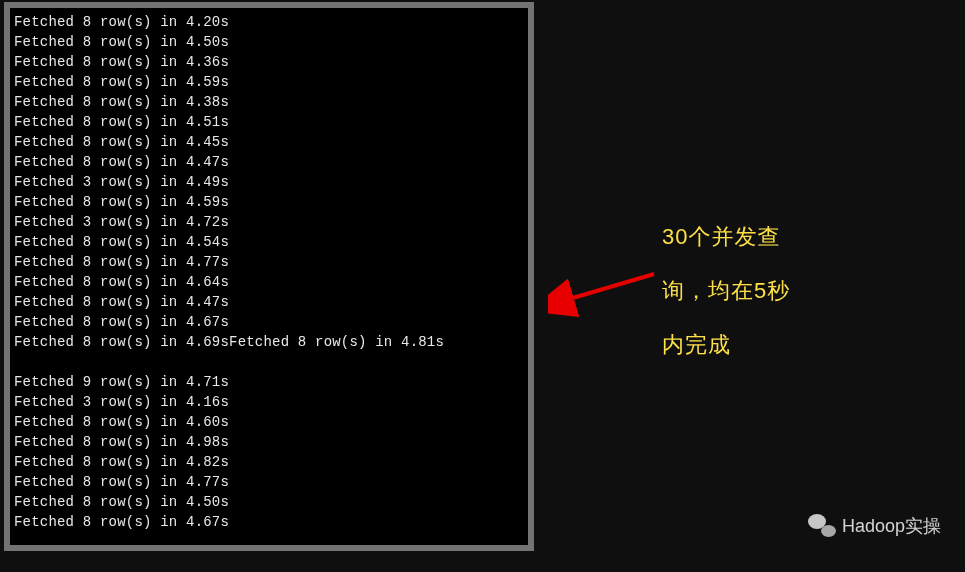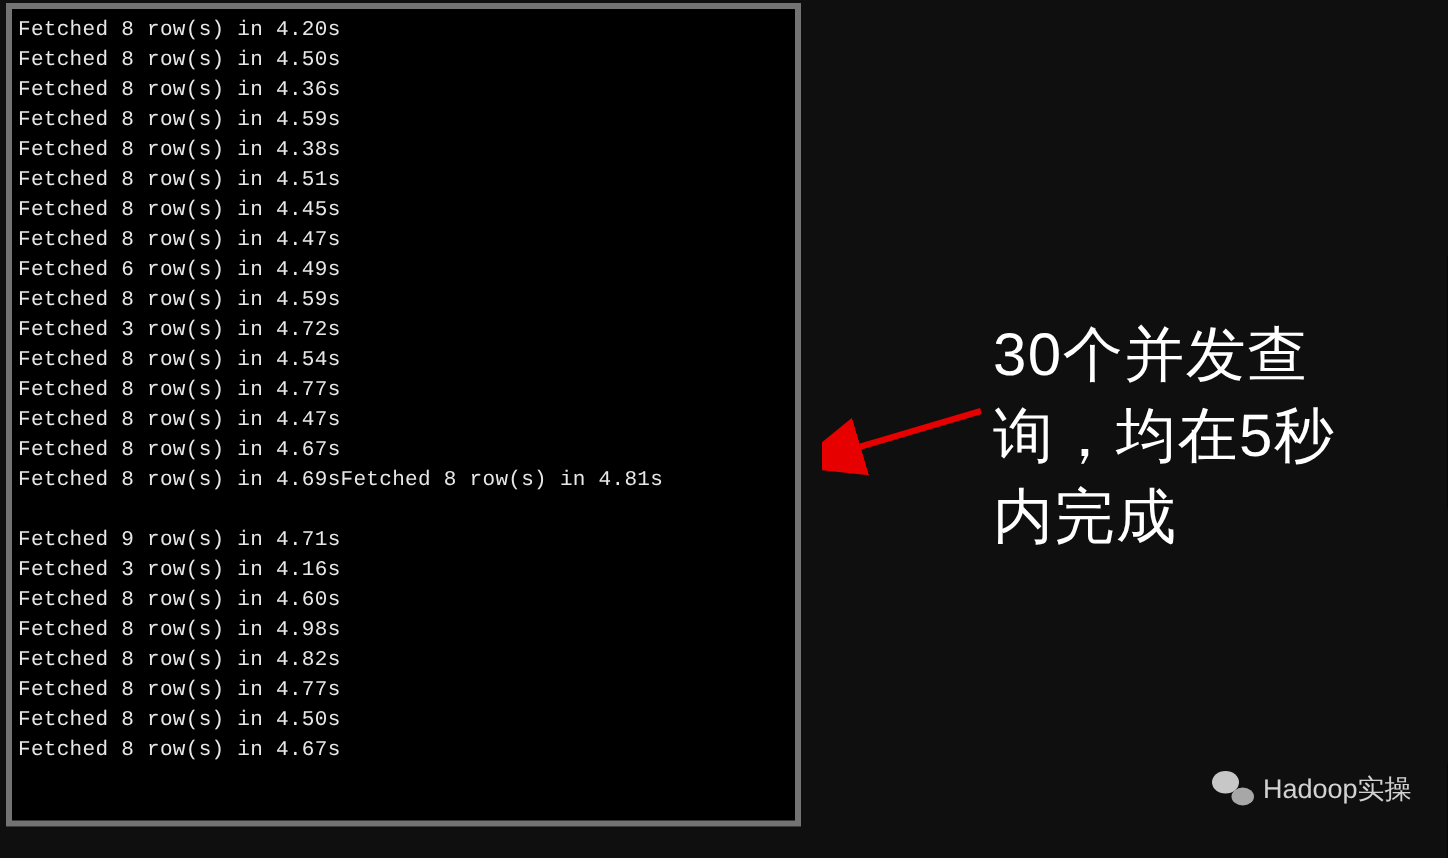--- a/index.html
+++ b/index.html
@@ -12,21 +12,21 @@
     color: #e8e8e8;
     overflow: hidden;
     position: relative;
   }
   .terminal-box {
     position: absolute;
     top: 2px;
     left: 4px;
     width: 530px;
     height: 549px;
-    border: 4px solid #737373;
+    border: 6px solid #737373;
     padding: 4px 4px;
     background: #000;
   }
   .terminal-line {
     white-space: pre;
     line-height: 20px;
     letter-spacing: 0.2px;
   }
   .prompt-line {
     white-space: pre;
@@ -37,23 +37,23 @@
     top: 260px;
     left: 548px;
     width: 110px;
     height: 60px;
   }
   .annotation {
     position: absolute;
     top: 210px;
     left: 662px;
     width: 270px;
-    color: #ffffff;
+    color: #fde047;
     font-family: "Microsoft YaHei", "SimSun", sans-serif;
-    font-size: 40px;
+    font-size: 22px;
     line-height: 54px;
     letter-spacing: 1px;
     white-space: pre-line;
   }
   .watermark {
     position: absolute;
     bottom: 34px;
     right: 24px;
     display: flex;
     align-items: center;
@@ -89,25 +89,26 @@
 <div class="terminal-box">
   <div id="lines-container">
       <div class="terminal-line">Fetched 8 row(s) in 4.20s</div>
       <div class="terminal-line">Fetched 8 row(s) in 4.50s</div>
       <div class="terminal-line">Fetched 8 row(s) in 4.36s</div>
       <div class="terminal-line">Fetched 8 row(s) in 4.59s</div>
       <div class="terminal-line">Fetched 8 row(s) in 4.38s</div>
       <div class="terminal-line">Fetched 8 row(s) in 4.51s</div>
       <div class="terminal-line">Fetched 8 row(s) in 4.45s</div>
       <div class="terminal-line">Fetched 8 row(s) in 4.47s</div>
-      <div class="terminal-line">Fetched 6 row(s) in 4.49s</div>
+      <div class="terminal-line">Fetched 3 row(s) in 4.49s</div>
       <div class="terminal-line">Fetched 8 row(s) in 4.59s</div>
       <div class="terminal-line">Fetched 3 row(s) in 4.72s</div>
       <div class="terminal-line">Fetched 8 row(s) in 4.54s</div>
       <div class="terminal-line">Fetched 8 row(s) in 4.77s</div>
+      <div class="terminal-line">Fetched 8 row(s) in 4.64s</div>
       <div class="terminal-line">Fetched 8 row(s) in 4.47s</div>
       <div class="terminal-line">Fetched 8 row(s) in 4.67s</div>
       <div class="terminal-line">Fetched 8 row(s) in 4.69sFetched 8 row(s) in 4.81s</div>
       <div class="terminal-line">&nbsp;</div>
       <div class="terminal-line">Fetched 9 row(s) in 4.71s</div>
       <div class="terminal-line">Fetched 3 row(s) in 4.16s</div>
       <div class="terminal-line">Fetched 8 row(s) in 4.60s</div>
       <div class="terminal-line">Fetched 8 row(s) in 4.98s</div>
       <div class="terminal-line">Fetched 8 row(s) in 4.82s</div>
       <div class="terminal-line">Fetched 8 row(s) in 4.77s</div>

